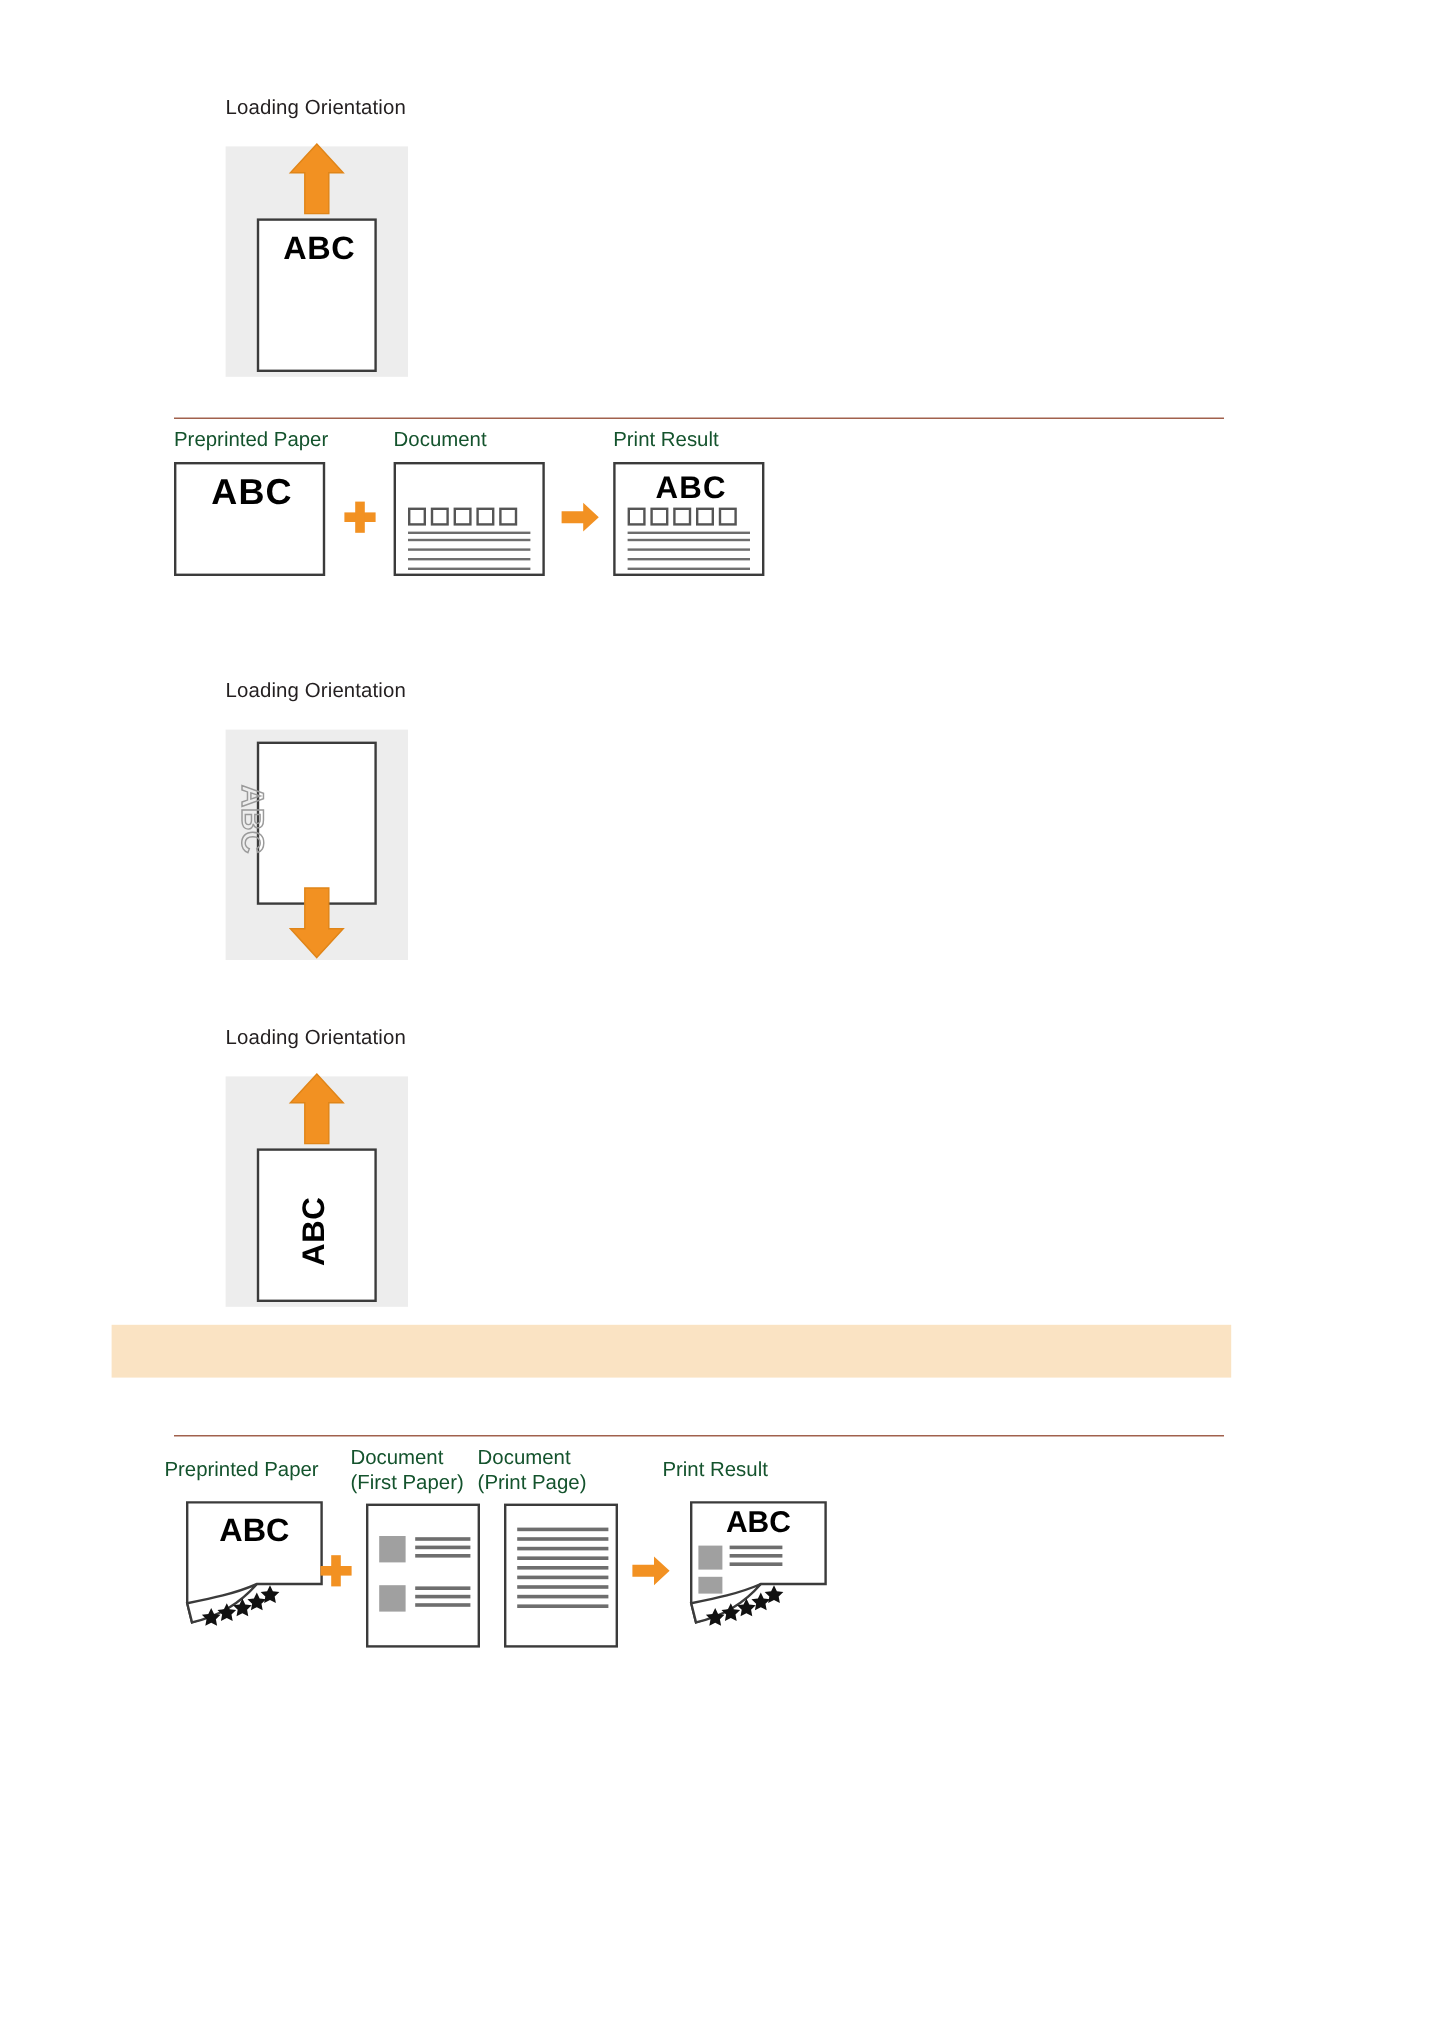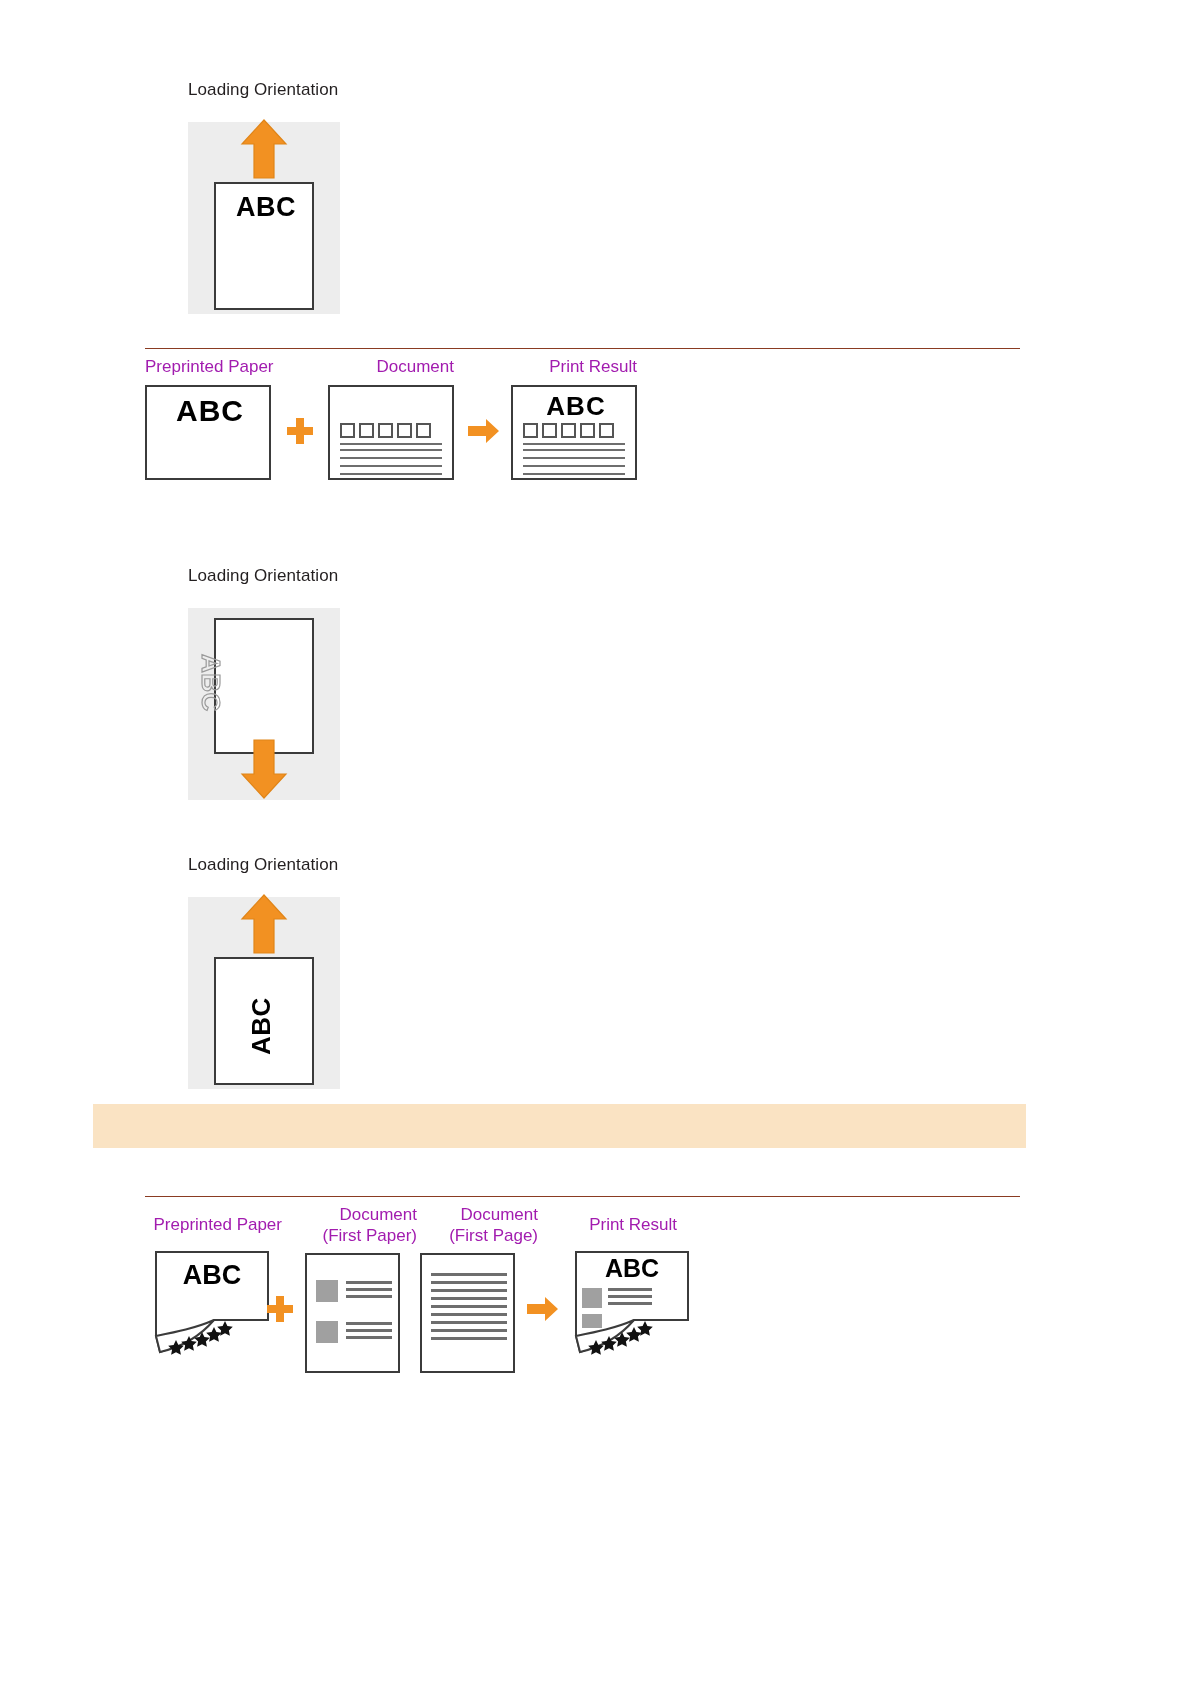--- a/index.html
+++ b/index.html
@@ -42,22 +42,22 @@
 
   
   .rule{
     position:absolute;
     height:1px;
     background:#8a3b22;
   }
   .flow-label{
     position:absolute;
     font-size:17px;
-    color:#a21caf;
-    text-align:right;
+    color:#14532d;
+    text-align:left;
     line-height:21px;
     white-space:nowrap;
   }
   .page-box{
     position:absolute;
     background:#ffffff;
     border:2px solid #3b3b3b;
     box-sizing:border-box;
   }
   .abc-big{
@@ -210,21 +210,21 @@
 
   <div class="flow-label" style="left:137px;top:1214px;width:145px;">Preprinted Paper</div>
 
   <div class="flow-label" style="left:292px;top:1204px;width:125px;">
     <div>Document</div>
     <div>(First Paper)</div>
   </div>
 
   <div class="flow-label" style="left:398px;top:1204px;width:140px;">
     <div>Document</div>
-    <div>(First Page)</div>
+    <div>(Print Page)</div>
   </div>
 
   <div class="flow-label" style="left:552px;top:1214px;width:125px;">Print Result</div>
 
   <div class="curl-wrap" style="left:150px;top:1248px;">
     <svg width="125" height="120" viewBox="0 0 125 120" aria-hidden="true">
       <path d="M6,4 L118,4 L118,72 L64,72 C46,86 30,98 10,104 L6,88 Z" fill="#ffffff" stroke="#3b3b3b" stroke-width="2"></path>
       <path d="M6,88 C26,84 46,80 64,72 C52,86 36,98 10,104 Z" fill="#ffffff" stroke="#3b3b3b" stroke-width="2"></path>
       <text x="62" y="36" font-family="Liberation Sans, sans-serif" font-size="27" font-weight="bold" text-anchor="middle" fill="#000">ABC</text>
       <g fill="#111">

